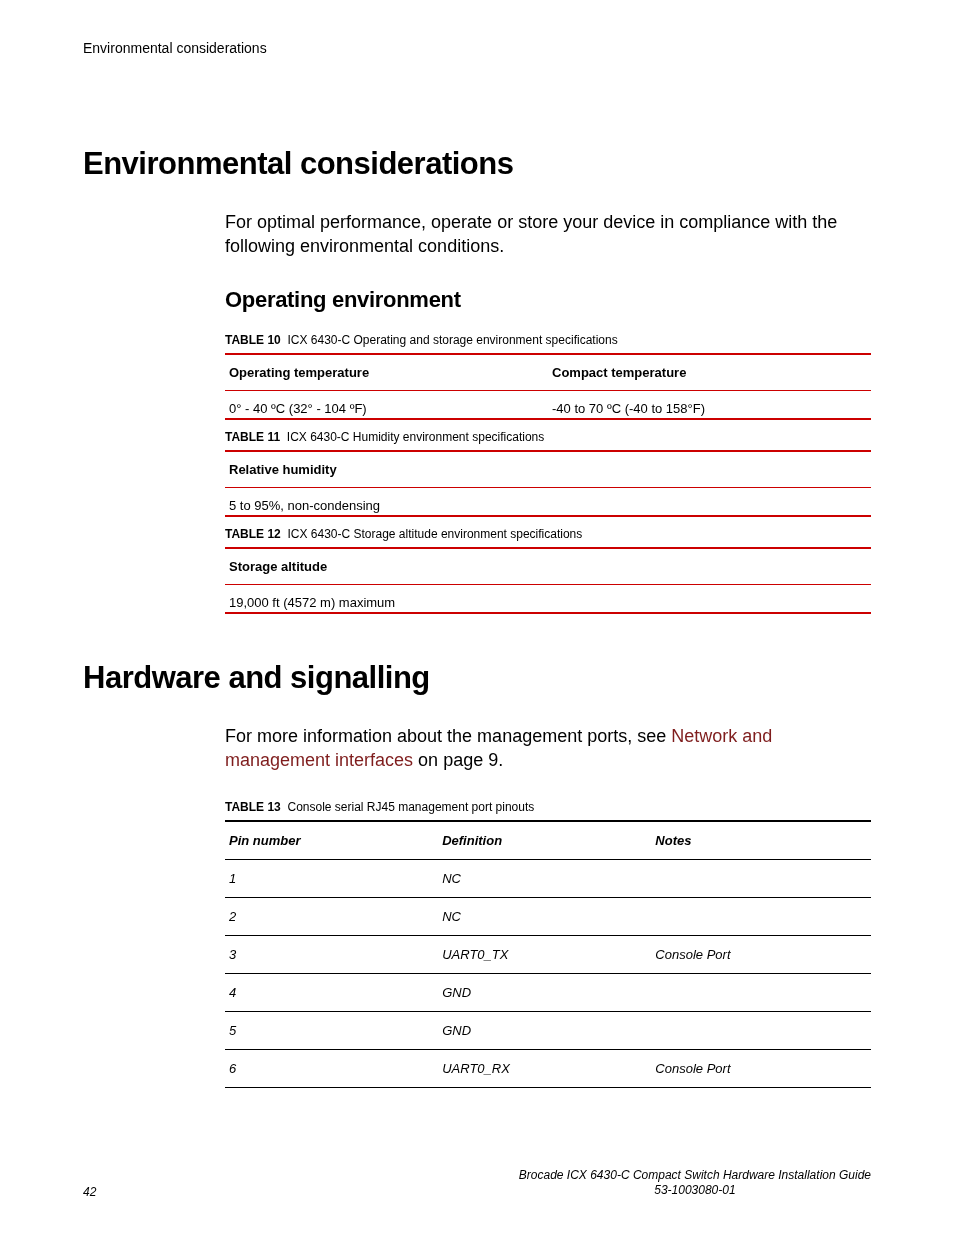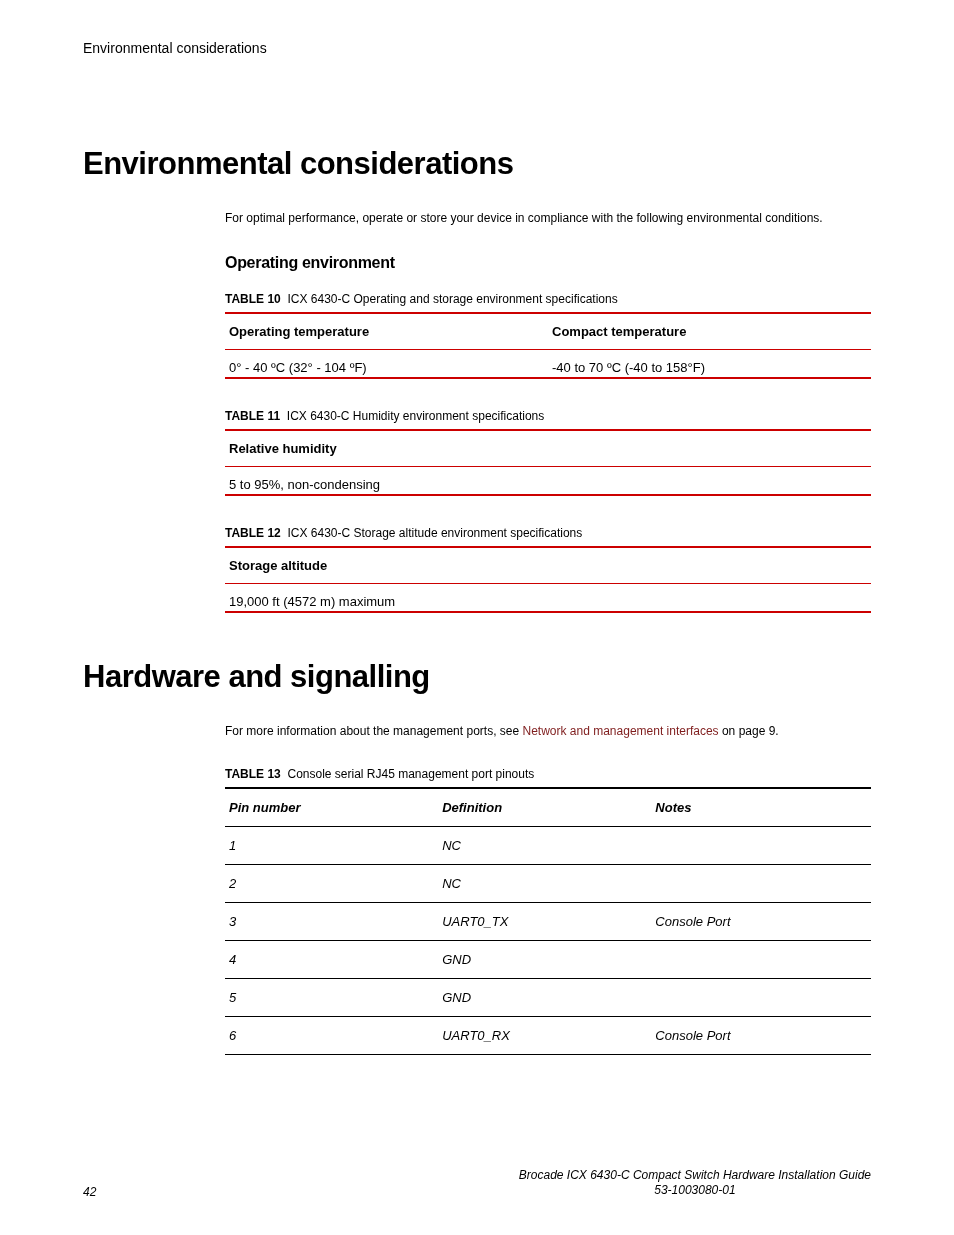--- a/index.html
+++ b/index.html
@@ -27,44 +27,44 @@
     font-weight: 700;
     font-stretch: condensed;
     font-size: 31px;
     margin: 0 0 28px 0;
     letter-spacing: -0.5px;
   }
   .indent {
     margin-left: 142px;
   }
   p.body {
-    font-size: 12px;
+    font-size: 18px;
     line-height: 1.35;
     margin: 0 0 28px 0;
   }
   h2 {
     font-family: "Arial Narrow", Arial, sans-serif;
     font-weight: 700;
     font-stretch: condensed;
-    font-size: 16px;
+    font-size: 22px;
     margin: 0 0 20px 0;
     letter-spacing: -0.3px;
   }
   .table-caption {
     font-size: 12px;
     margin: 0 0 6px 0;
   }
   .table-caption b {
     font-weight: 700;
   }
   table.spec {
     width: 100%;
     border-collapse: collapse;
     font-size: 13px;
-    margin-bottom: 30px;
+    margin-bottom: 10px;
   }
   table.spec th {
     text-align: left;
     font-weight: 700;
     padding: 10px 4px 10px 4px;
     border-top: 2px solid #cc0000;
     border-bottom: 1px solid #cc0000;
   }
   table.spec td {
     padding: 10px 4px 2px 4px;

